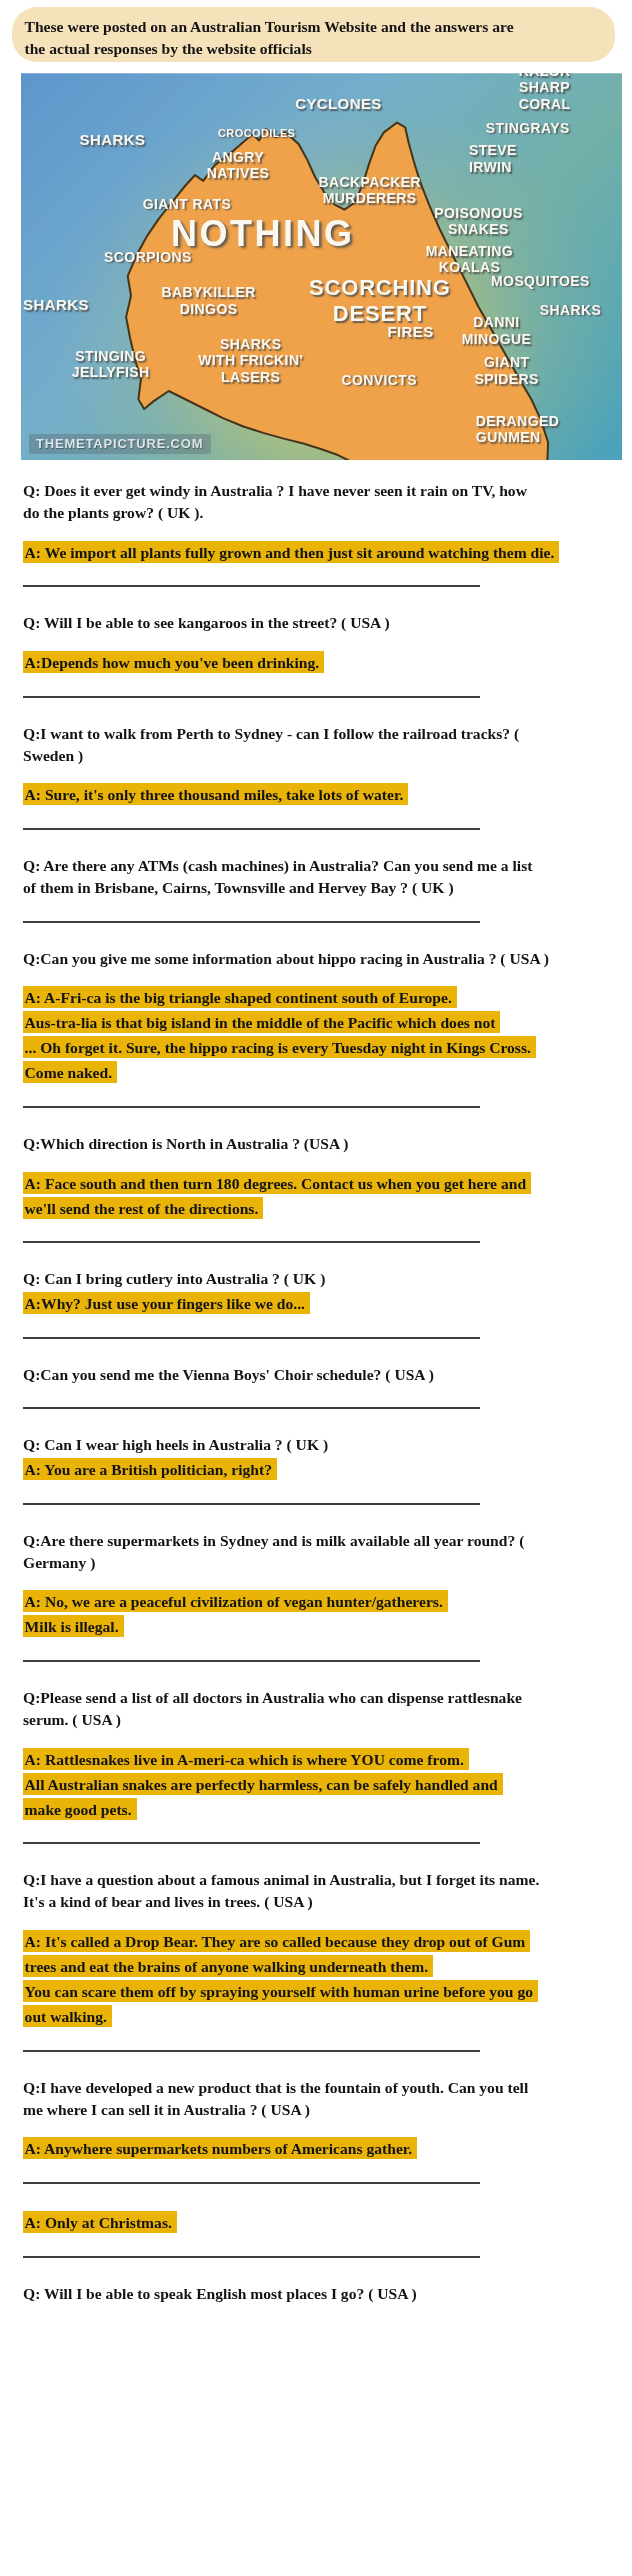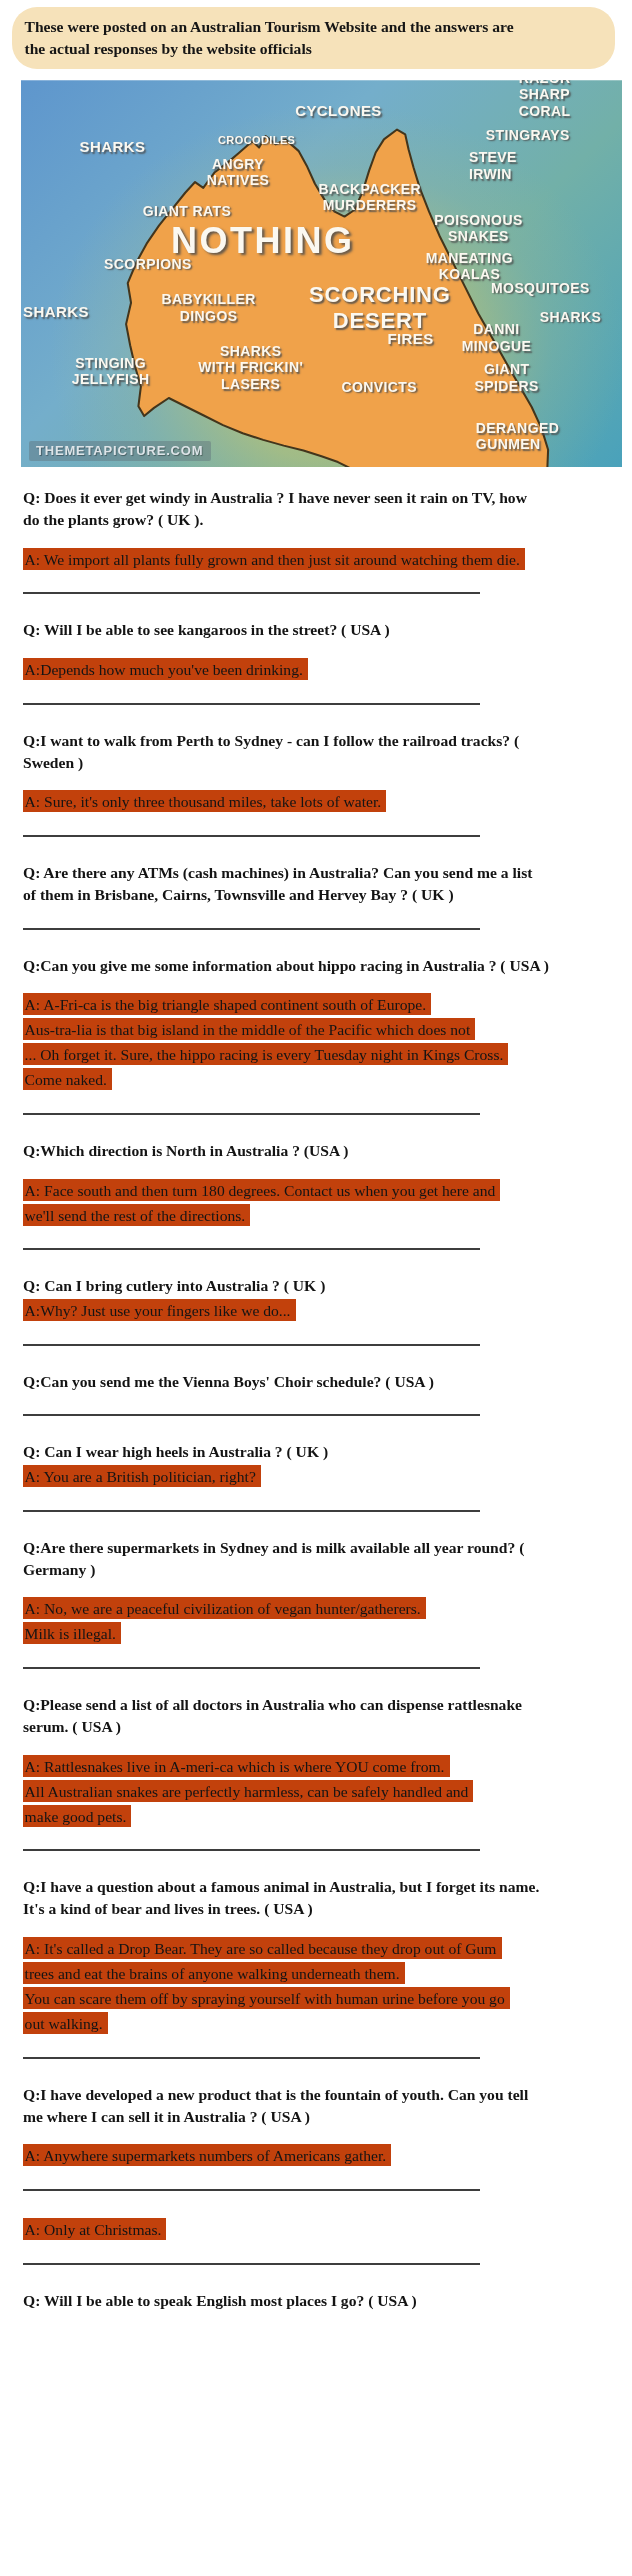--- a/index.html
+++ b/index.html
@@ -2,21 +2,21 @@
 <html style="font-size:13px"><head>
 <meta charset="utf-8">
 <style>
   html,body{margin:0;padding:0;background:#ffffff;}
   body{width:633px;font-family:"Liberation Serif",serif;color:#141414;}
 
   
   .header-block{
     margin:6.6px 18px 11.5px 11.5px;
     background:#f6e2ba;
-    padding:9px 13px 9px 13px;
+    padding:9px 13px 2px 13px;
     font-weight:bold;
     font-size:15.6px;
     line-height:22px;
     white-space:pre-line;
     color:#151515;
     border-radius:25px;
   }
 
   
   .map-wrap{
@@ -63,22 +63,22 @@
   .q{
     font-weight:bold;
     font-size:15.6px;
     line-height:22px;
     margin:0 0 15px 0;
     white-space:pre-line;
   }
   .qa.tight .q{margin-bottom:0;}
   .answer{margin:0 0 18px 0;font-size:15.6px;line-height:25px;}
   .a-hl{
-    background:#c2410c;
-    font-weight:normal;
+    background:#eab308;
+    font-weight:bold;
     white-space:pre-line;
     padding:2.5px 5px 2.5px 1.6px;
     box-decoration-break:clone;
     -webkit-box-decoration-break:clone;
   }
   .sep{
     border:none;
     border-top:2.5px solid #3d3d3d;
     width:457px;
     margin:21.4px 0 25px 0;

